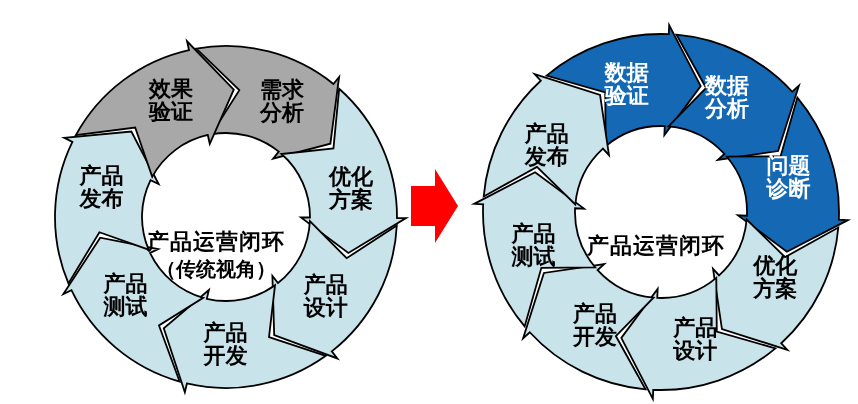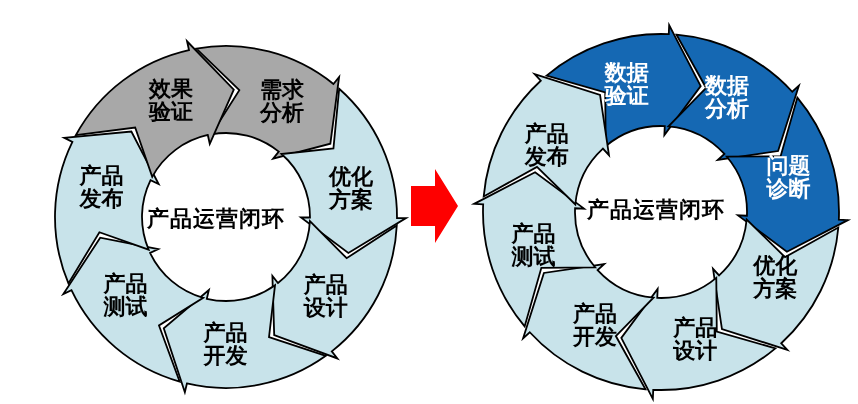--- a/index.html
+++ b/index.html
@@ -1,20 +1,20 @@
 <!DOCTYPE html>
 <html><head>
 <meta charset="utf-8">
 <style>
   html,body{margin:0;padding:0;background:#ffffff;}
   body{font-family:"Liberation Sans", sans-serif;}
   .stage{position:relative;width:858px;height:404px;background:#ffffff;overflow:hidden;}
   .stage svg{position:absolute;left:0;top:0;}
   .ring-title{position:absolute;transform:translate(-50%,-50%);text-align:center;
-              font-weight:bold;color:#000;white-space:nowrap;line-height:1.32;}
+              font-weight:bold;color:#000;white-space:nowrap;line-height:1.32;margin-top:36px;}
   .ring-title .t1{font-size:22px;letter-spacing:1px;}
   .ring-title .t2{font-size:20px;letter-spacing:0px;}
 </style>
 </head>
 <body>
 
 <div class="stage">
   <svg id="diagram-svg" width="858" height="404" viewBox="0 0 858 404">
       <g>
         <path d="M 196.31 48.60 A 171 171 0 0 1 333.45 83.97 L 339.10 76.97 L 330.35 143.74 L 273.13 158.66 L 278.78 151.65 A 84 84 0 0 0 211.41 134.28 L 239.33 90.20 Z" fill="#a8a8a8" stroke="#000000" stroke-width="1.8" stroke-linejoin="miter" stroke-miterlimit="8"></path>
@@ -48,18 +48,19 @@
         <path d="M 524.64 326.42 A 178 178 0 0 1 483.17 204.24 L 474.18 203.84 L 535.11 172.31 L 584.07 208.64 L 575.08 208.25 A 86 86 0 0 0 595.12 267.28 L 541.37 267.79 Z" fill="#c8e3ea" stroke="#000000" stroke-width="1.8" stroke-linejoin="miter" stroke-miterlimit="8"></path>
         <text x="533.5" text-anchor="middle" fill="#000000" font-family="Liberation Sans, sans-serif" font-size="22" font-weight="bold"><tspan x="533.5" y="241.2">产品</tspan><tspan x="533.5" y="264.2">测试</tspan></text>
         <path d="M 483.68 196.49 A 178 178 0 0 1 540.74 80.76 L 534.66 74.13 L 600.05 94.91 L 608.98 155.23 L 602.90 148.59 A 86 86 0 0 0 575.33 204.50 L 536.96 166.85 Z" fill="#c8e3ea" stroke="#000000" stroke-width="1.8" stroke-linejoin="miter" stroke-miterlimit="8"></path>
         <text x="546.7" text-anchor="middle" fill="#000000" font-family="Liberation Sans, sans-serif" font-size="22" font-weight="bold"><tspan x="546.7" y="141.0">产品</tspan><tspan x="546.7" y="164.0">发布</tspan></text>
       </g>
       <polygon points="411,186 435,186 435,169 458,206 435,243 435,226 411,226" fill="#fe0000"></polygon>
     </svg>
 
   <div class="ring-title" id="title-0" style="left: 216px; top: 219px;">
     <div class="t1">产品运营闭环</div>
+    <div class="t2">（传统视角）</div>
   </div>
 
   <div class="ring-title" id="title-1" style="left: 656px; top: 210px;">
     <div class="t1">产品运营闭环</div>
   </div>
 </div>
 
 </body></html>

